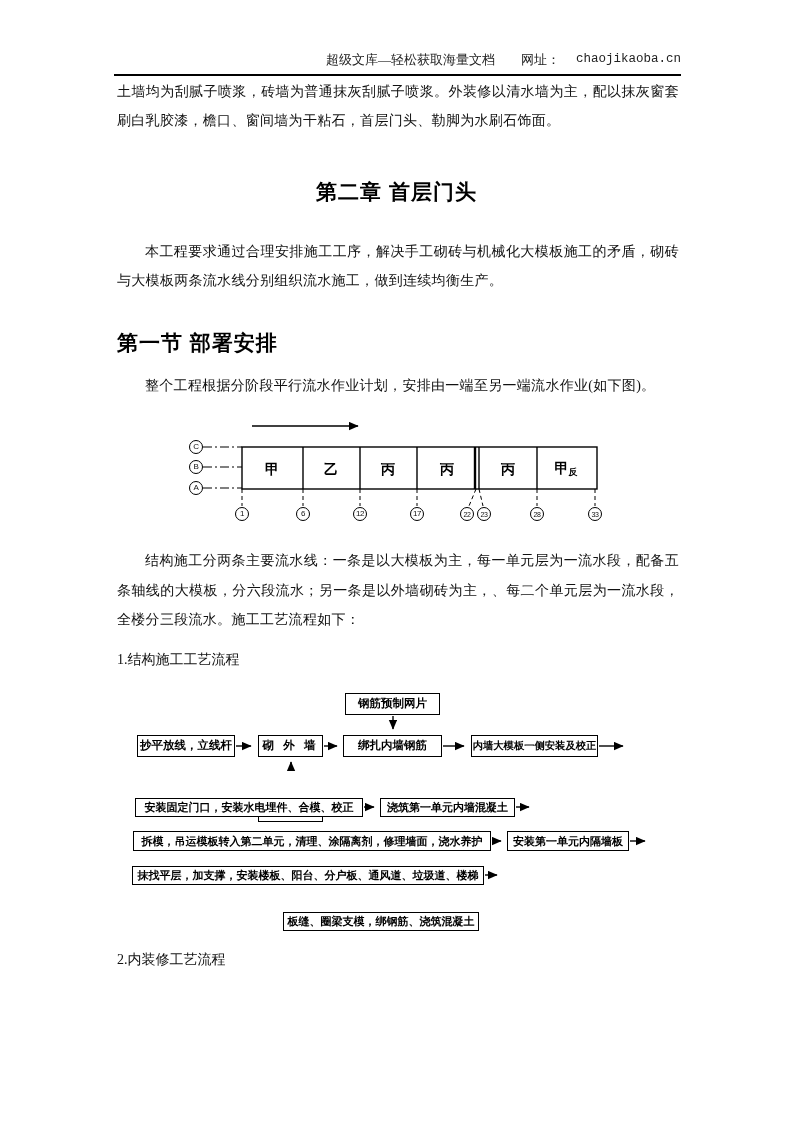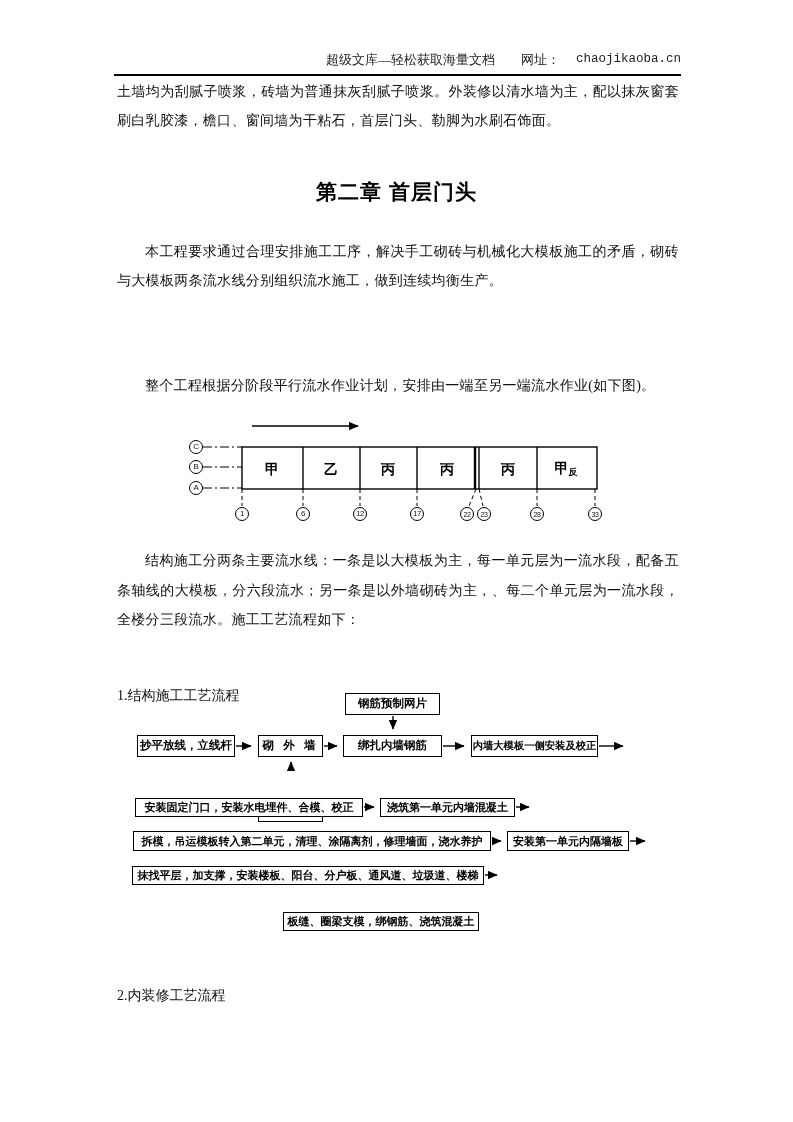--- a/index.html
+++ b/index.html
@@ -21,21 +21,21 @@
   .p1{top:77px;}
   .p2{top:237px;}
   .p3{top:371px;}
   .p4{top:546px;line-height:29.5px;}
   .h-chapter{position:absolute;left:0;right:0;top:178px;text-align:center;
              font-family:"Liberation Sans",sans-serif;font-weight:bold;
              font-size:21px;letter-spacing:1px;color:#000;}
   .h-section{position:absolute;left:117px;top:329px;
              font-family:"Liberation Sans",sans-serif;font-weight:bold;
              font-size:21px;letter-spacing:1px;color:#000;}
-  .list-head{position:absolute;left:117px;font-size:14px;line-height:20px;margin-top:36px;}
+  .list-head{position:absolute;left:117px;font-size:14px;line-height:20px;}
   .lh1{top:650px;}
   .lh2{top:950px;}
   
   svg.overlay{position:absolute;left:0;top:0;pointer-events:none;}
   
   .circ{position:absolute;box-sizing:border-box;width:14px;height:14px;
         border:1px solid #000;border-radius:50%;background:#fff;
         display:flex;align-items:center;justify-content:center;
         font-family:"Liberation Sans",sans-serif;font-size:8px;line-height:1;
         transform:translate(-50%,-50%);letter-spacing:-0.5px;}
@@ -71,20 +71,21 @@
     <span class="url-wrap">
       <span>网址：</span>
       <span class="url">chaojikaoba.cn</span>
     </span>
   </div>
   <div class="hdr-rule"></div>
 
   <div class="para p1">土墙均为刮腻子喷浆，砖墙为普通抹灰刮腻子喷浆。外装修以清水墙为主，配以抹灰窗套刷白乳胶漆，檐口、窗间墙为干粘石，首层门头、勒脚为水刷石饰面。</div>
   <div class="h-chapter">第二章 首层门头</div>
   <div class="para p2 indent">本工程要求通过合理安排施工工序，解决手工砌砖与机械化大模板施工的矛盾，砌砖与大模板两条流水线分别组织流水施工，做到连续均衡生产。</div>
+  <div class="h-section">第一节 部署安排</div>
   <div class="para p3 indent">整个工程根据分阶段平行流水作业计划，安排由一端至另一端流水作业(如下图)。</div>
   <div class="para p4 indent">结构施工分两条主要流水线：一条是以大模板为主，每一单元层为一流水段，配备五条轴线的大模板，分六段流水；另一条是以外墙砌砖为主，、每二个单元层为一流水段，全楼分三段流水。施工工艺流程如下：</div>
   <div class="list-head lh1">1.结构施工工艺流程</div>
   <div class="list-head lh2">2.内装修工艺流程</div>
 
   <svg class="overlay" width="793" height="1122" viewBox="0 0 793 1122">
     <defs>
       <marker id="ah" markerWidth="9" markerHeight="8" refX="6.5" refY="3" orient="auto">
         <path d="M0,0 L7,3 L0,6 z" fill="#000"></path>
       </marker>

